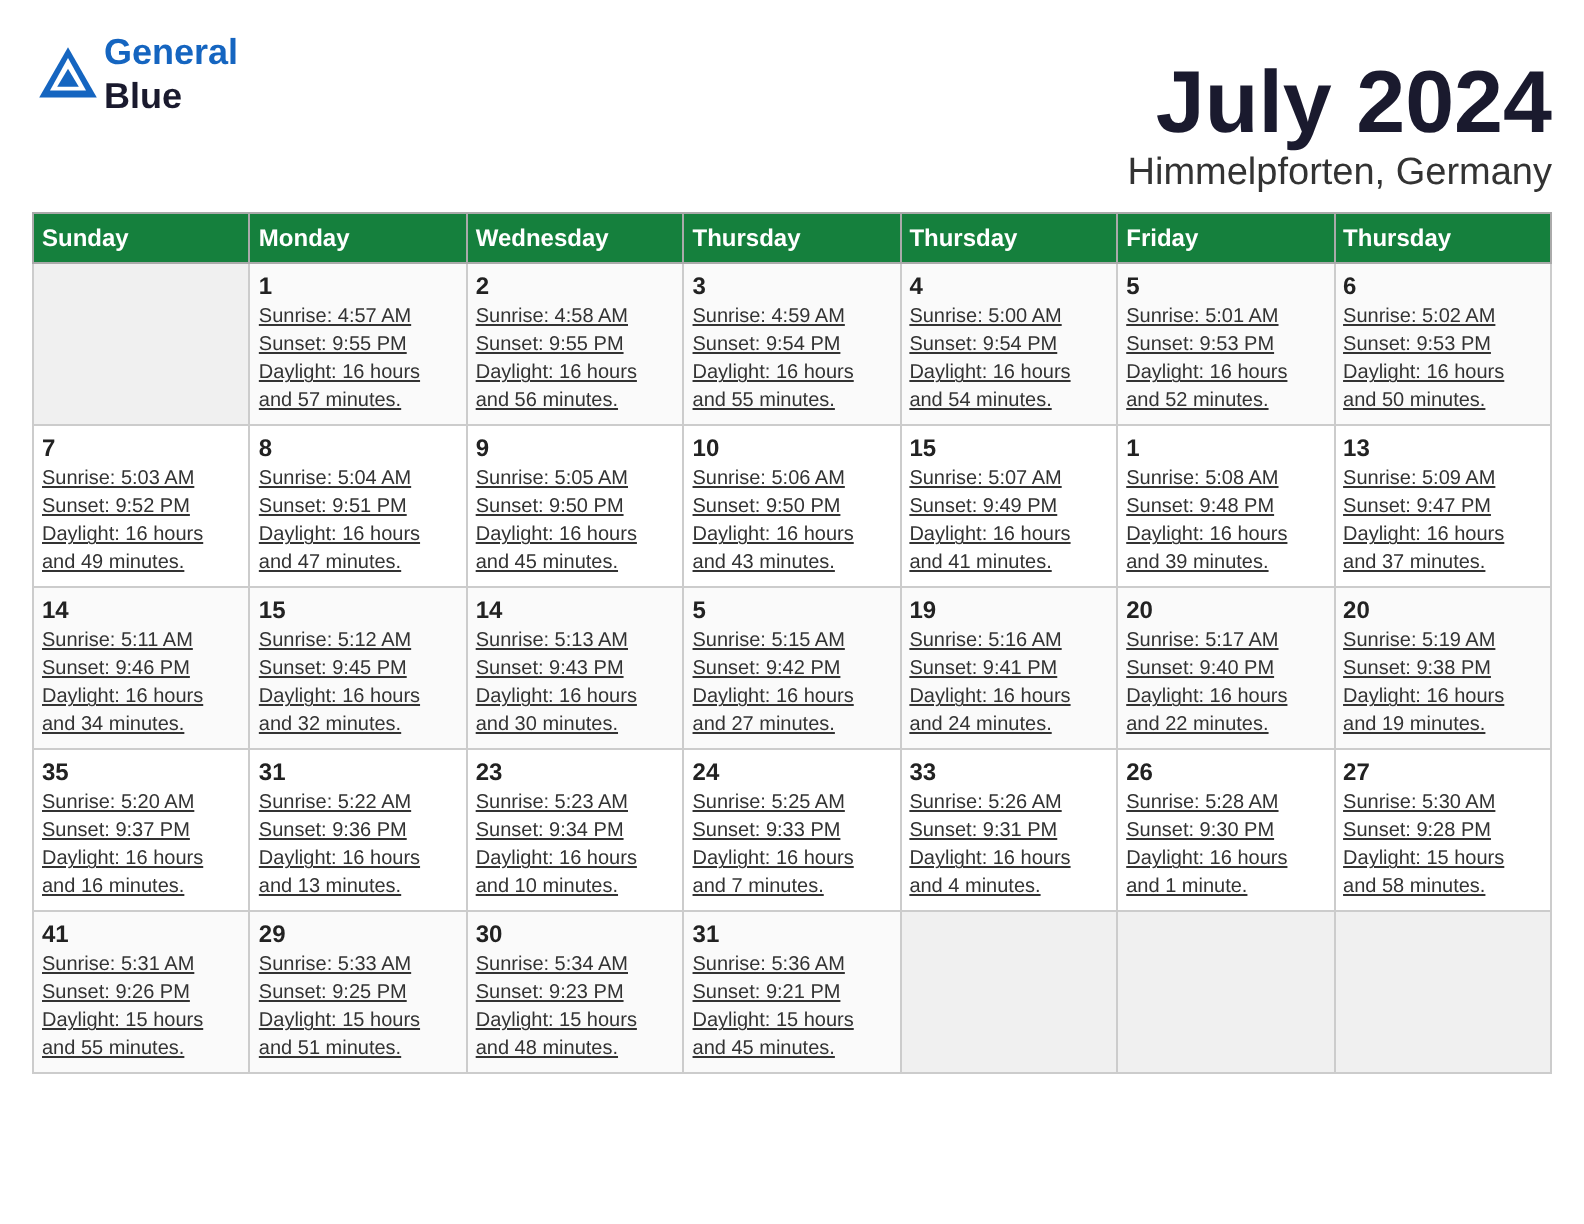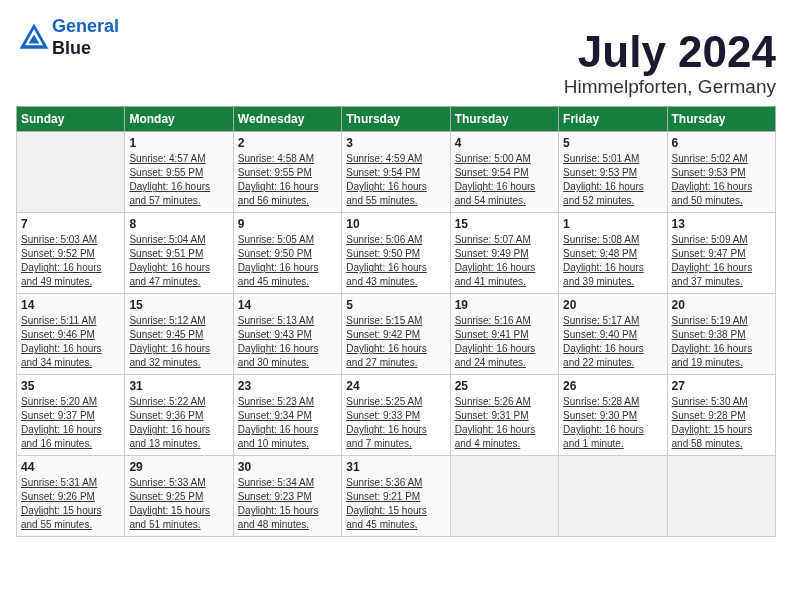--- a/index.html
+++ b/index.html
@@ -312,21 +312,21 @@
       </td>
         <td>
         <span class="day-num">24</span>
         <div class="day-info">
           Sunrise: 5:25 AM<br>
           Sunset: 9:33 PM<br>
           Daylight: 16 hours and 7 minutes.
         </div>
       </td>
         <td>
-        <span class="day-num">25</span>
+        <span class="day-num">33</span>
         <div class="day-info">
           Sunrise: 5:26 AM<br>
           Sunset: 9:31 PM<br>
           Daylight: 16 hours and 4 minutes.
         </div>
       </td>
         <td>
         <span class="day-num">26</span>
         <div class="day-info">
           Sunrise: 5:28 AM<br>
@@ -338,21 +338,21 @@
         <span class="day-num">27</span>
         <div class="day-info">
           Sunrise: 5:30 AM<br>
           Sunset: 9:28 PM<br>
           Daylight: 15 hours and 58 minutes.
         </div>
       </td>
       </tr>
       <tr>
         <td>
-        <span class="day-num">44</span>
+        <span class="day-num">41</span>
         <div class="day-info">
           Sunrise: 5:31 AM<br>
           Sunset: 9:26 PM<br>
           Daylight: 15 hours and 55 minutes.
         </div>
       </td>
         <td>
         <span class="day-num">29</span>
         <div class="day-info">
           Sunrise: 5:33 AM<br>

